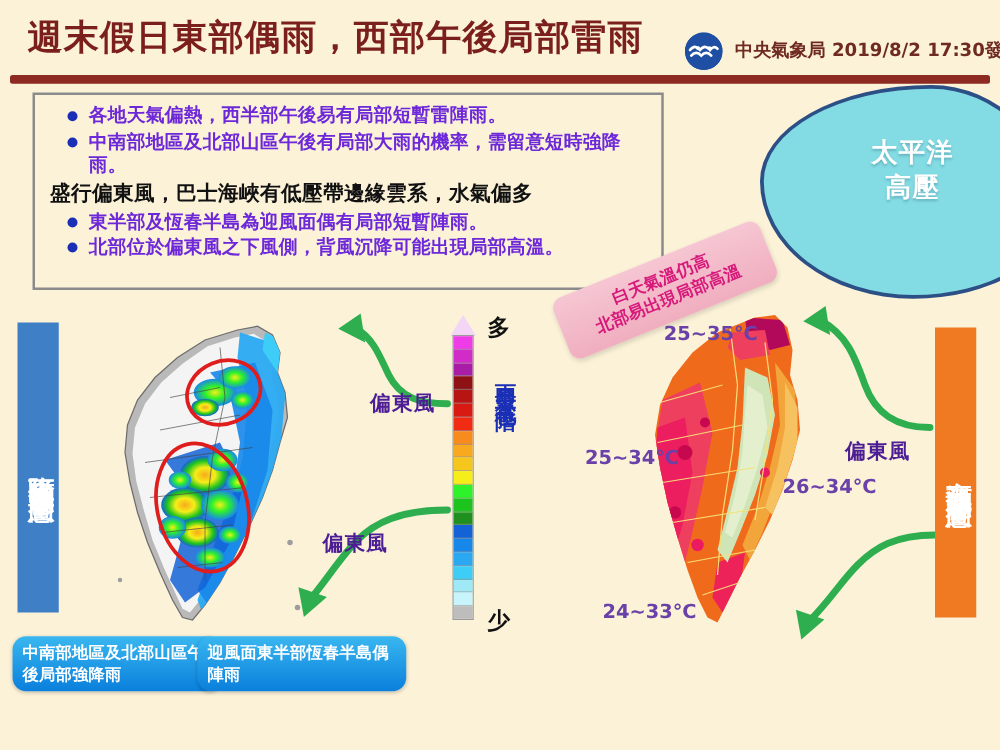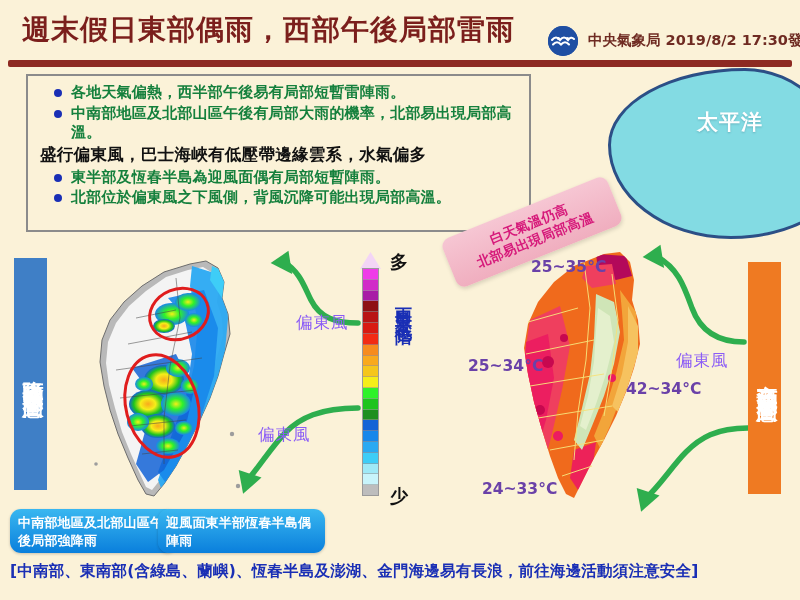--- a/index.html
+++ b/index.html
@@ -51,21 +51,21 @@
   .textbox{
     position:absolute;left:26px;top:74px;width:505px;height:158px;
     background:#fbf2d8;border:2px solid #8b8b8b;z-index:5;
     padding:6px 10px 0 12px;box-sizing:border-box;
   }
   .tb-head{
     font-size:16.5px;color:#111111;font-weight:bold;line-height:1.35;
     letter-spacing:.3px;margin:1px 0 2px 0;
   }
   .tb-bullet{
-    display:flex;align-items:flex-start;color:#15803d;font-size:15px;
+    display:flex;align-items:flex-start;color:#6d28d9;font-size:15px;
     font-weight:bold;line-height:1.3;margin:1px 0;letter-spacing:.2px;
   }
   .tb-bullet .dot{
     flex:0 0 auto;width:8px;height:8px;border-radius:50%;background:#1a2fb5;
     margin:6px 9px 0 14px;
   }
   .tb-bullet .btxt{flex:1 1 auto;}
 
   
   .pinkbanner{
@@ -112,21 +112,21 @@
   .scale-more{position:absolute;left:30px;top:-2px;font-size:18px;font-weight:bold;color:#111;}
   .scale-less{position:absolute;left:30px;top:232px;font-size:18px;font-weight:bold;color:#111;}
   .scale-title{
     position:absolute;left:30px;top:42px;width:26px;
     writing-mode:vertical-rl;text-orientation:upright;
     color:#1a2fb5;font-size:17px;font-weight:bold;letter-spacing:4px;
   }
 
   
   .windlabel{
-    position:absolute;color:#8b5cf6;font-size:16.5px;font-weight:normal;
+    position:absolute;color:#4c1d95;font-size:16.5px;font-weight:bold;
     letter-spacing:1px;z-index:8;white-space:nowrap;
   }
   .wl1{left:296px;top:312px;}
   .wl2{left:258px;top:424px;}
   .wl3{left:676px;top:350px;}
 
   
   .templabel{
     position:absolute;color:#6a41a8;font-size:15.5px;font-weight:bold;
     z-index:8;white-space:nowrap;
@@ -158,20 +158,21 @@
   .overlay{position:absolute;left:0;top:0;width:800px;height:600px;z-index:7;pointer-events:none;}
 </style>
 </head>
 <body>
 
 <div id="stage">
 
   <div class="pac-blob"></div>
   <div class="pac-label">
     <div>太平洋</div>
+    <div>高壓</div>
   </div>
 
   <div class="header">
     <div class="title">週末假日東部偶雨，西部午後局部雷雨</div>
     <div class="logo">
       <svg width="30" height="30" viewBox="0 0 30 30" aria-hidden="true">
         <circle cx="15" cy="15" r="15" fill="#1f4fa3"></circle>
         <path d="M4 14 q4 -5 8 0 q4 -5 8 0 q3 -4 6 -1" stroke="#ffffff" stroke-width="2.1" fill="none" stroke-linecap="round"></path>
         <path d="M5 18.5 q4 -4.5 8 0 q4 -4.5 8 0" stroke="#ffffff" stroke-width="2.1" fill="none" stroke-linecap="round"></path>
         <circle cx="10.5" cy="12.5" r="1.6" fill="#ffffff"></circle>
@@ -182,21 +183,21 @@
   </div>
   <div class="divider"></div>
 
   <div class="textbox">
     <div class="tb-bullet">
       <span class="dot"></span>
       <span class="btxt">各地天氣偏熱，西半部午後易有局部短暫雷陣雨。</span>
     </div>
     <div class="tb-bullet">
       <span class="dot"></span>
-      <span class="btxt">中南部地區及北部山區午後有局部大雨的機率，北部易出現局部高溫。</span>
+      <span class="btxt">中南部地區及北部山區午後有局部大雨的機率，需留意短時強降雨。</span>
     </div>
     <div class="tb-head">盛行偏東風，巴士海峽有低壓帶邊緣雲系，水氣偏多</div>
     <div class="tb-bullet">
       <span class="dot"></span>
       <span class="btxt">東半部及恆春半島為迎風面偶有局部短暫陣雨。</span>
     </div>
     <div class="tb-bullet">
       <span class="dot"></span>
       <span class="btxt">北部位於偏東風之下風側，背風沉降可能出現局部高溫。</span>
     </div>
@@ -380,21 +381,20 @@
       <polygon points="644,512 634,490 658,492" transform="rotate(14 644 500)"></polygon>
     </g>
   </svg>
 
   <div class="windlabel wl1">偏東風</div>
   <div class="windlabel wl2">偏東風</div>
   <div class="windlabel wl3">偏東風</div>
 
   <div class="templabel tl1">25~35°C</div>
   <div class="templabel tl2">25~34°C</div>
-  <div class="templabel tl3">42~34°C</div>
+  <div class="templabel tl3">26~34°C</div>
   <div class="templabel tl4">24~33°C</div>
 
   <div class="callout co1">中南部地區及北部山區午後局部強降雨</div>
   <div class="callout co2">迎風面東半部恆春半島偶陣雨</div>
 
-  <div class="caption">[中南部、東南部(含綠島、蘭嶼)、恆春半島及澎湖、金門海邊易有長浪，前往海邊活動須注意安全]</div>
 
 </div>
 
 </body></html>

